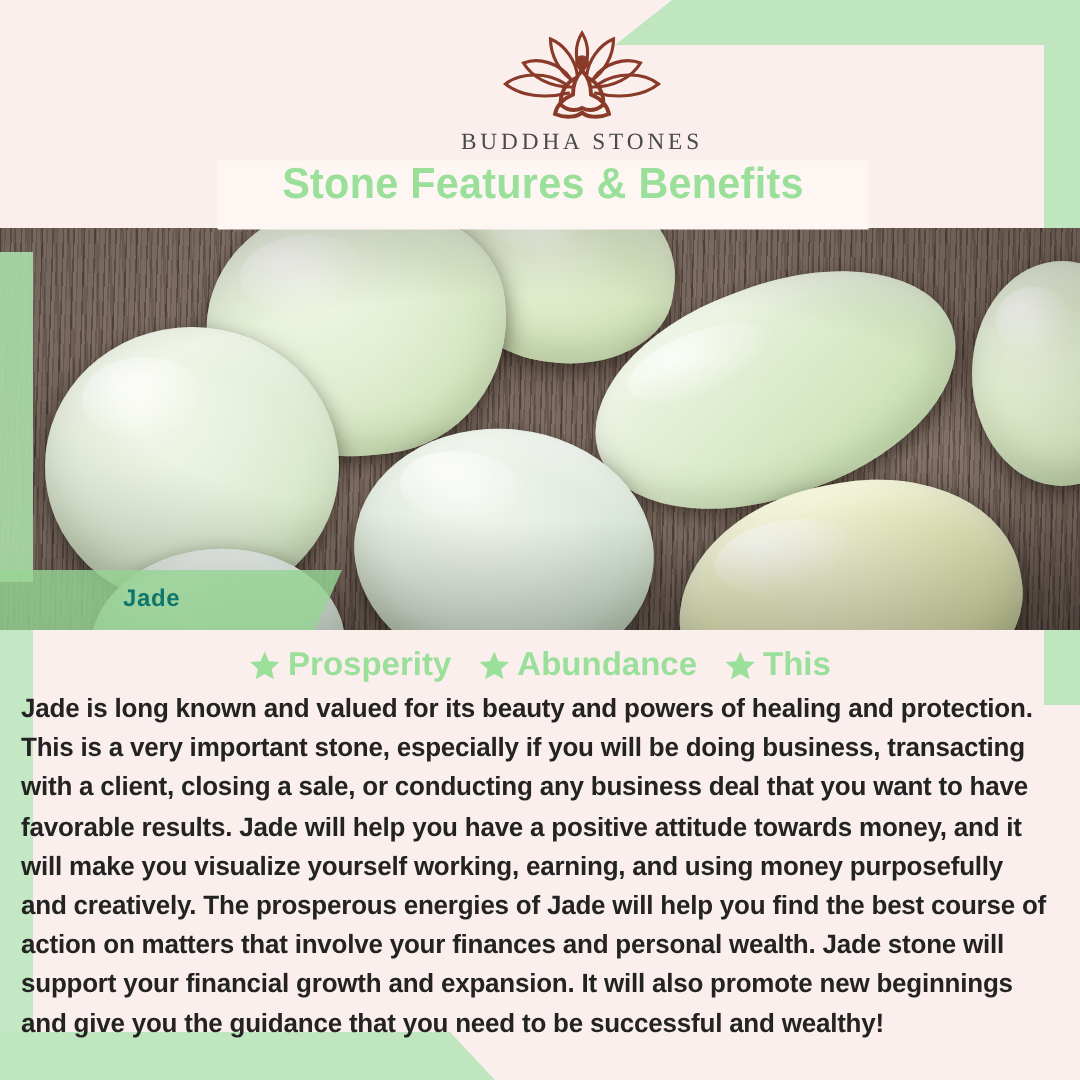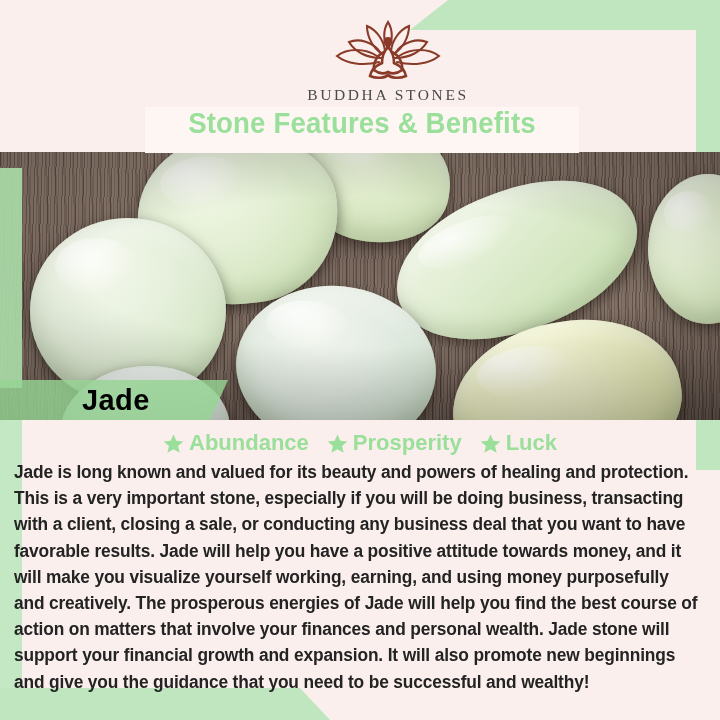--- a/index.html
+++ b/index.html
@@ -220,23 +220,23 @@
     width: 228px;
     height: 40px;
     background: rgba(150, 212, 148, 0.82);
     clip-path: polygon(0 0, 228px 0, 210px 40px, 0 40px);
     display: flex;
     align-items: center;
     z-index: 5;
   }
   .stone-label-text {
     margin-left: 82px;
-    font-size: 29px;
+    font-size: 16px;
     font-weight: bold;
-    color: #000000;
+    color: #0f766e;
     letter-spacing: 0.4px;
   }
 
   
   .features-row {
     position: absolute;
     top: 430px;
     left: 0;
     width: 720px;
     display: flex;
@@ -346,31 +346,31 @@
 
   <div class="stone-label-band">
     <span class="stone-label-text">Jade</span>
   </div>
 
   <div class="features-row">
     <div class="feature-item">
       <svg class="star-icon" viewBox="0 0 24 24">
         <polygon points="12,1.6 15.2,8.9 23.2,9.6 17.2,14.9 19,22.7 12,18.6 5,22.7 6.8,14.9 0.8,9.6 8.8,8.9" fill="#9adf9a"></polygon>
       </svg>
+      <span class="feature-label">Prosperity</span>
+    </div>
+    <div class="feature-item">
+      <svg class="star-icon" viewBox="0 0 24 24">
+        <polygon points="12,1.6 15.2,8.9 23.2,9.6 17.2,14.9 19,22.7 12,18.6 5,22.7 6.8,14.9 0.8,9.6 8.8,8.9" fill="#9adf9a"></polygon>
+      </svg>
       <span class="feature-label">Abundance</span>
     </div>
     <div class="feature-item">
       <svg class="star-icon" viewBox="0 0 24 24">
         <polygon points="12,1.6 15.2,8.9 23.2,9.6 17.2,14.9 19,22.7 12,18.6 5,22.7 6.8,14.9 0.8,9.6 8.8,8.9" fill="#9adf9a"></polygon>
       </svg>
-      <span class="feature-label">Prosperity</span>
+      <span class="feature-label">This</span>
     </div>
-    <div class="feature-item">
-      <svg class="star-icon" viewBox="0 0 24 24">
-        <polygon points="12,1.6 15.2,8.9 23.2,9.6 17.2,14.9 19,22.7 12,18.6 5,22.7 6.8,14.9 0.8,9.6 8.8,8.9" fill="#9adf9a"></polygon>
-      </svg>
-      <span class="feature-label">Luck</span>
-    </div>
   </div>
 
   <div class="body-copy">Jade is long known and valued for its beauty and powers of healing and protection. This is a very important stone, especially if you will be doing business, transacting with a client, closing a sale, or conducting any business deal that you want to have favorable results. Jade will help you have a positive attitude towards money, and it will make you visualize yourself working, earning, and using money purposefully and creatively. The prosperous energies of Jade will help you find the best course of action on matters that involve your finances and personal wealth. Jade stone will support your financial growth and expansion. It will also promote new beginnings and give you the guidance that you need to be successful and wealthy!</div>
 
 </div>
 
 </body></html>

